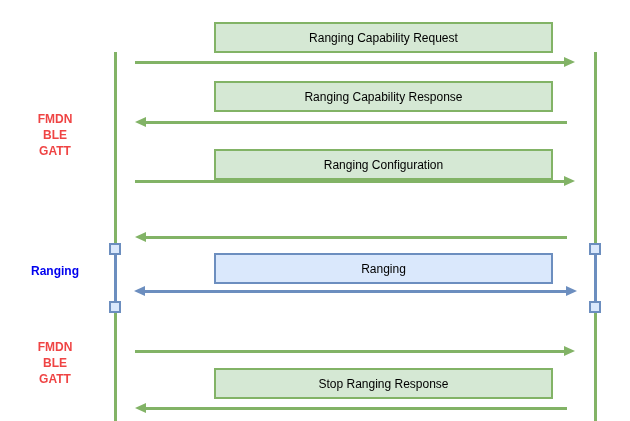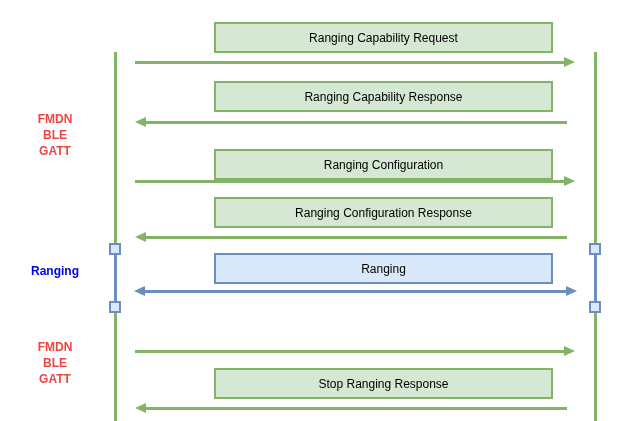--- a/index.html
+++ b/index.html
@@ -104,23 +104,20 @@
 
   <div class="msg-box m1">
     <span>Ranging Capability Request</span>
   </div>
   <div class="msg-box m2">
     <span>Ranging Capability Response</span>
   </div>
   <div class="msg-box m3">
     <span>Ranging Configuration</span>
   </div>
-  <div class="msg-box m4">
-    <span>Ranging Configuration Response</span>
-  </div>
   <div class="msg-box blue m5">
     <span>Ranging</span>
   </div>
   <div class="msg-box m7">
     <span>Stop Ranging Response</span>
   </div>
 
   <div class="arrow right a1">
     <div class="line"></div>
     <div class="head hr"></div>

